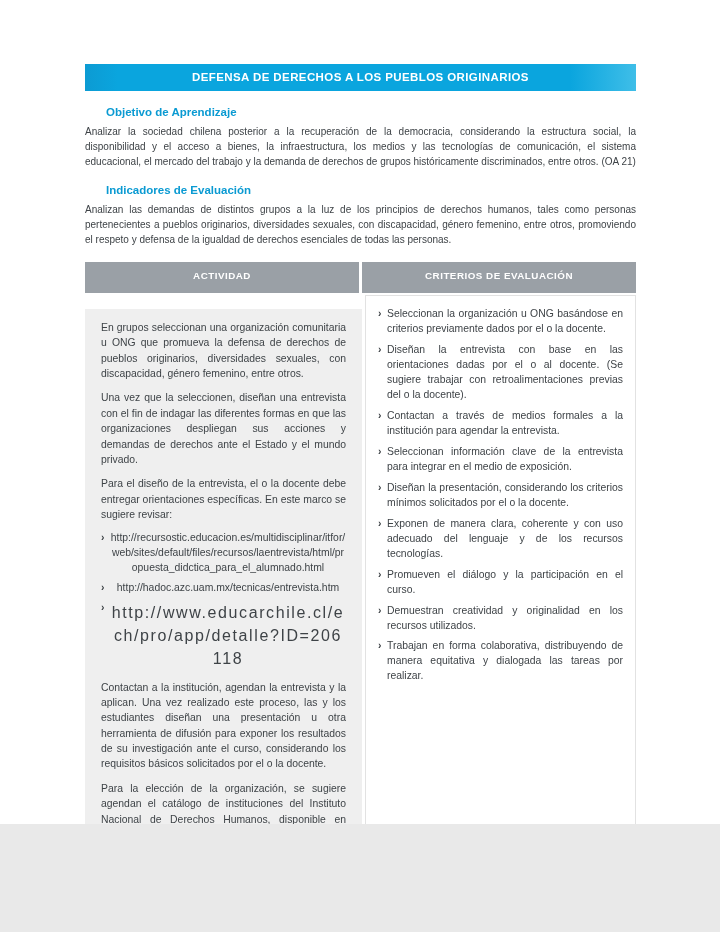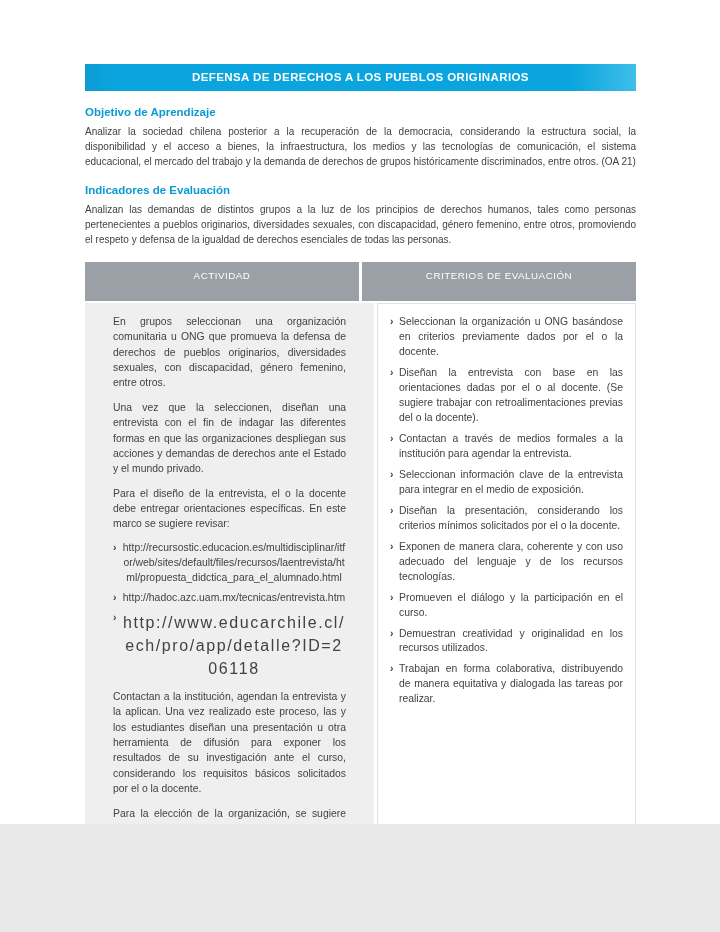--- a/index.html
+++ b/index.html
@@ -12,37 +12,37 @@
   .content { position:absolute; left:85px; top:64px; width:551px; }
 
   .banner {
     height:27px; line-height:27px; text-align:center;
     background:linear-gradient(90deg,#0c9bd3 0%,#0aa5de 6%,#0aa5de 88%,#3fbee8 100%);
     color:#ffffff; font-weight:bold; font-size:11.5px; letter-spacing:0.4px;
   }
 
   .section-heading {
     color:#0a9ad2; font-weight:bold; font-size:11.5px;
-    margin-top:15px; margin-bottom:7px;
+    margin-top:15px; margin-bottom:7px;margin-left:21px;
   }
   .para {
     font-size:10px; line-height:1.48; text-align:justify; color:#3e4347;
   }
 
   .atable { margin-top:14px; }
   .thead-row, .tbody-row { display:flex; gap:3px; }
   .tbody-row { margin-top:2px; align-items:stretch; }
   .th {
     flex:1; background:#9aa0a6; color:#ffffff; text-align:center;
-    font-size:9.8px; font-weight:normal; letter-spacing:0.5px;
-    padding:8px 4px 20px;
+    font-size:9.8px; font-weight:bold; letter-spacing:0.5px;
+    padding:8px 4px 12px;
   }
   .cell-left {
-    flex:1; background:#efefef; padding:11px 28px 14px;
-    font-size:10.4px; line-height:1.44;
+    flex:1; background:#efefef; padding:11px 16px 14px;
+    font-size:10.4px; line-height:1.44;margin-top:14px;
   }
   .cell-right {
     flex:1; background:#ffffff; border:1px solid #e2e2e2;
     padding:11px 12px 14px; font-size:10.4px; line-height:1.44;
   }
   .cell-left .para { margin-bottom:9px; font-size:10.4px; }
   .cell-left .para:last-child { margin-bottom:0; }
 
   .bullet-item { display:flex; margin-bottom:5px; }
   .bullet-item:last-child { margin-bottom:0; }

